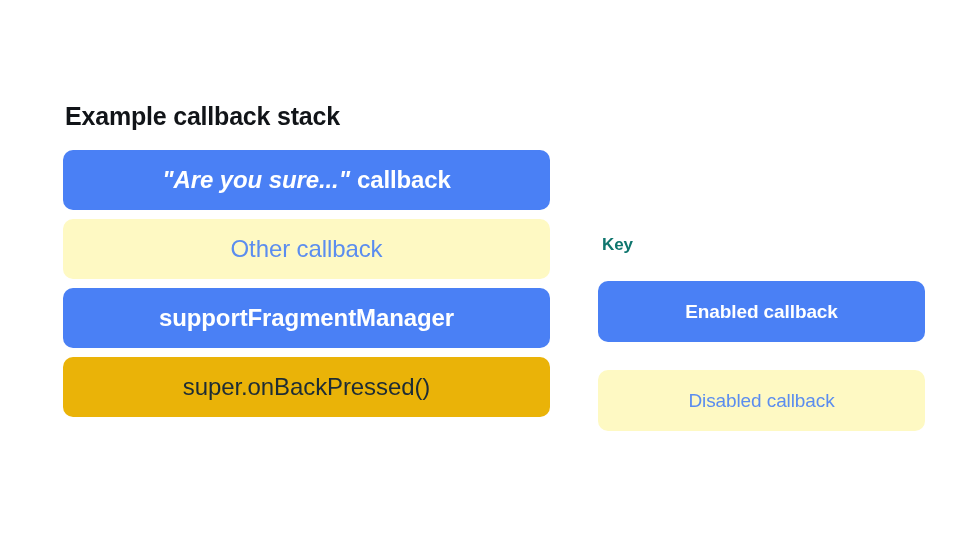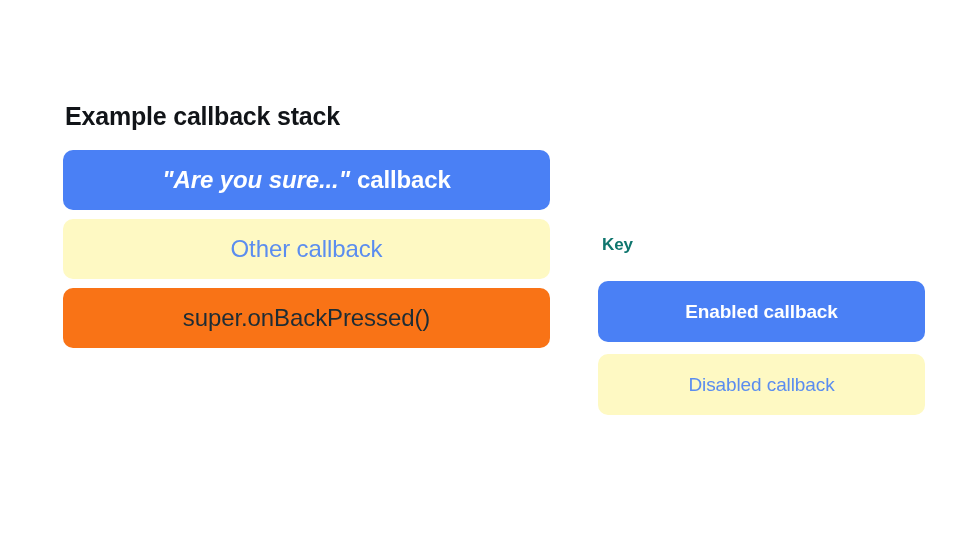--- a/index.html
+++ b/index.html
@@ -66,21 +66,21 @@
     letter-spacing: -0.1px;
   }
   .v-disabled {
     background: #fef9c3;
     color: #5b8def;
     font-weight: 400;
     font-size: 24px;
     letter-spacing: -0.1px;
   }
   .v-system {
-    background: #f97316;
+    background: #eab308;
     color: #1d2c35;
     font-weight: 400;
     font-size: 24px;
     letter-spacing: -0.1px;
   }
 
   .quoted {
     font-style: italic;
     font-weight: 700;
   }
@@ -101,21 +101,21 @@
     font-weight: 700;
     color: #0f766e;
     line-height: 23px;
     margin: 0 0 25px 4px;
     letter-spacing: -0.1px;
   }
 
   .key-list {
     display: flex;
     flex-direction: column;
-    gap: 12px;
+    gap: 28px;
   }
 
   .key-row {
     height: 61px;
     border-radius: 10px;
     display: flex;
     align-items: center;
     justify-content: center;
     box-sizing: border-box;
     padding: 0 12px;
@@ -140,20 +140,23 @@
       <div class="callback-row v-enabled">
         <span class="quoted">"Are you sure..."</span>
           <span class="tail">callback</span>
       </div>
 
       <div class="callback-row v-disabled">
         <span>Other callback</span>
       </div>
 
 
+      <div class="callback-row v-enabled">
+        <span>supportFragmentManager</span>
+      </div>
 
       <div class="callback-row v-system">
         <span>super.onBackPressed()</span>
       </div>
 
     </div>
   </div>
 
   <div class="key-panel">
 

